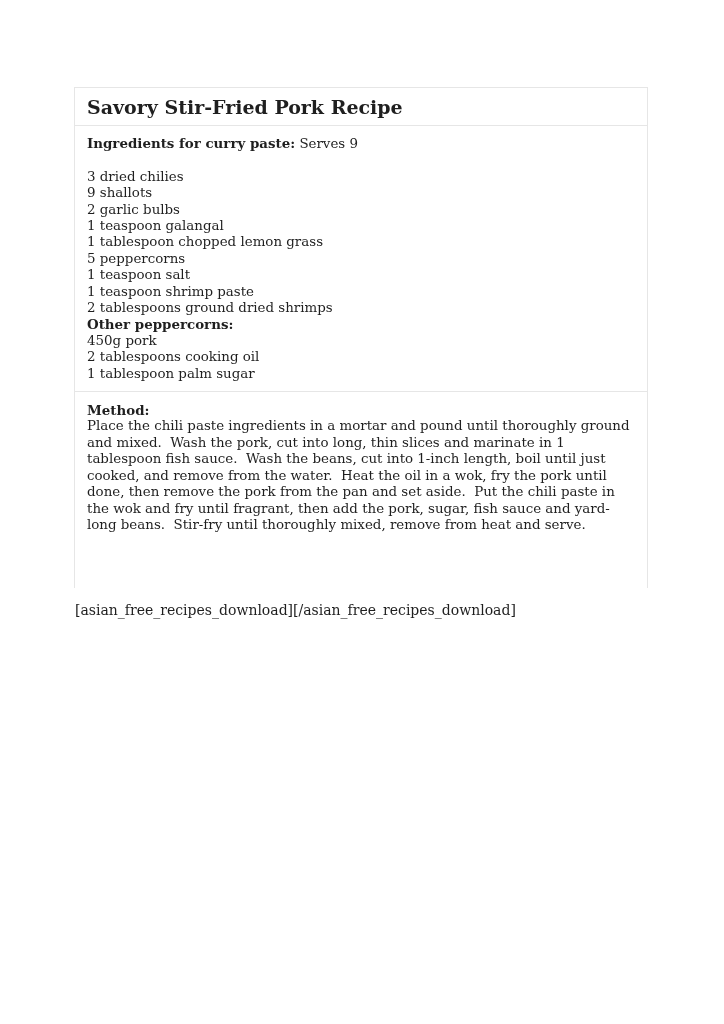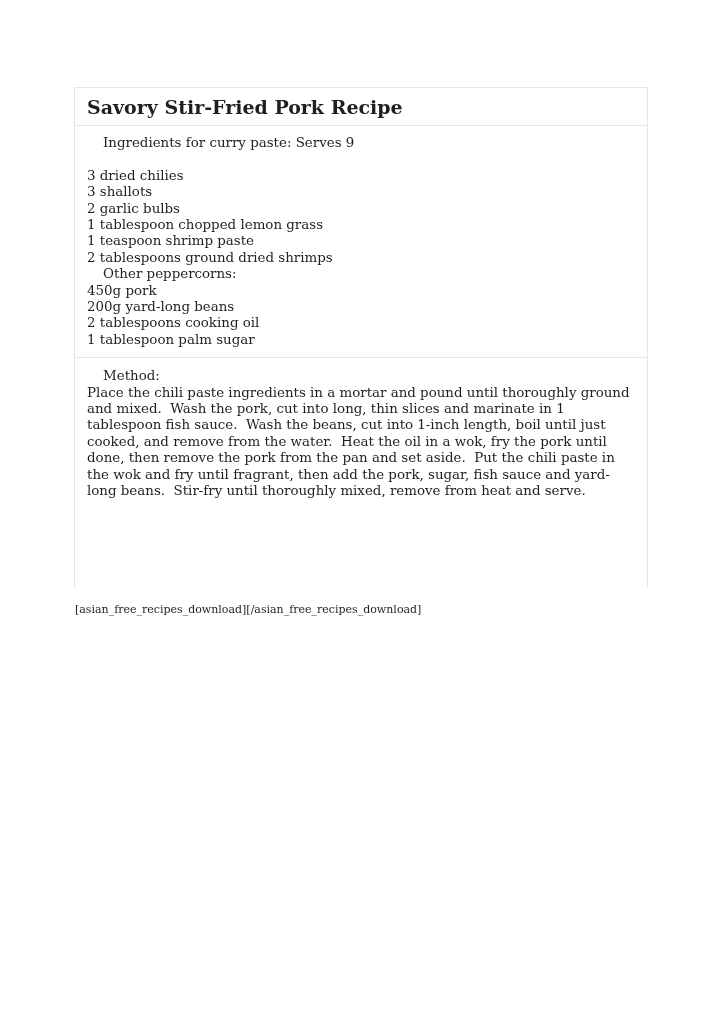--- a/index.html
+++ b/index.html
@@ -35,60 +35,62 @@
 
   .card-section {
     font-size: 13.4px;
     line-height: 16.4px;
   }
   .ingredients-section {
     padding: 9px 12px 9px 12px;
     border-bottom: 1px solid var(--card-border, #e6e6e6);
   }
   .heading-line { margin-bottom: 16.4px; }
-  .bold { font-weight: normal; margin-left: 16px; }
+  .bold { font-weight: bold; }
   .method-section { padding: 10px 12px 10px 12px; }
   .method-body { white-space: pre-wrap; }
 
   .shortcode {
     position: absolute;
     left: 75px; top: 602px;
-    font-size: 11px;
+    font-size: 14px;
     line-height: 16.4px;
     color: var(--text, #1f1f1f);
   }
 </style>
 </head>
 <body>
 
 <div class="page">
 
   <div class="recipe-card">
 
     <div class="card-title-row">
       <h1 class="card-title">Savory Stir-Fried Pork Recipe</h1>
     </div>
 
     <div class="card-section ingredients-section">
       <p class="heading-line"><span class="bold">Ingredients for curry paste:</span> <span>Serves 9</span></p>
 
       <div>
           <div class="ing-line">3 dried chilies</div>
-          <div class="ing-line">3 shallots</div>
+          <div class="ing-line">9 shallots</div>
           <div class="ing-line">2 garlic bulbs</div>
+          <div class="ing-line">1 teaspoon galangal</div>
           <div class="ing-line">1 tablespoon chopped lemon grass</div>
+          <div class="ing-line">5 peppercorns</div>
+          <div class="ing-line">1 teaspoon salt</div>
           <div class="ing-line">1 teaspoon shrimp paste</div>
           <div class="ing-line">2 tablespoons ground dried shrimps</div>
         </div>
 
       <p class="bold">Other peppercorns:</p>
 
       <div>
           <div class="ing-line">450g pork</div>
-          <div class="ing-line">200g yard-long beans</div>
           <div class="ing-line">2 tablespoons cooking oil</div>
           <div class="ing-line">1 tablespoon palm sugar</div>
         </div>
     </div>
 
     <div class="card-section method-section">
       <p class="bold">Method:</p>
       <p class="method-body">Place the chili paste ingredients in a mortar and pound until thoroughly ground and mixed.  Wash the pork, cut into long, thin slices and marinate in 1 tablespoon fish sauce.  Wash the beans, cut into 1-inch length, boil until just cooked, and remove from the water.  Heat the oil in a wok, fry the pork until done, then remove the pork from the pan and set aside.  Put the chili paste in the wok and fry until fragrant, then add the pork, sugar, fish sauce and yard-long beans.  Stir-fry until thoroughly mixed, remove from heat and serve.</p>
     </div>
 

